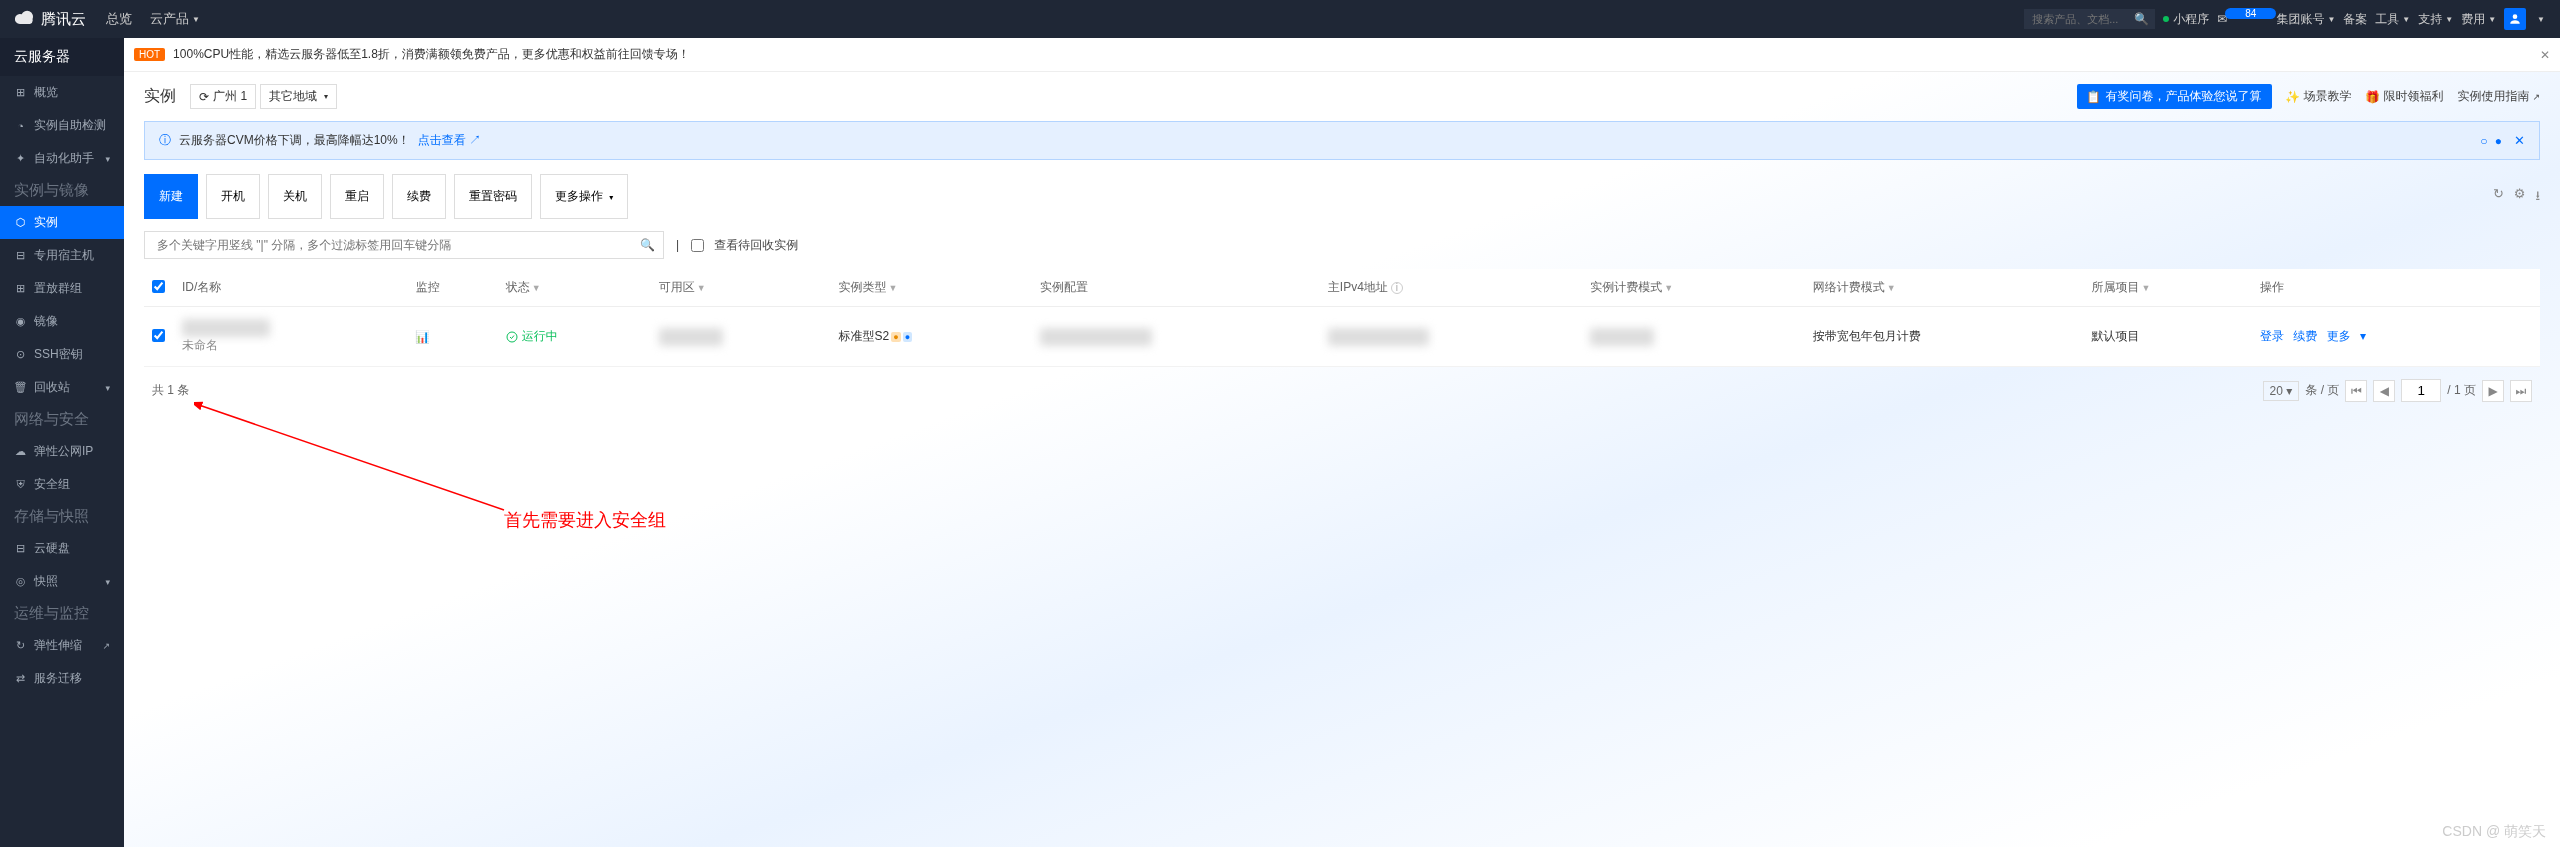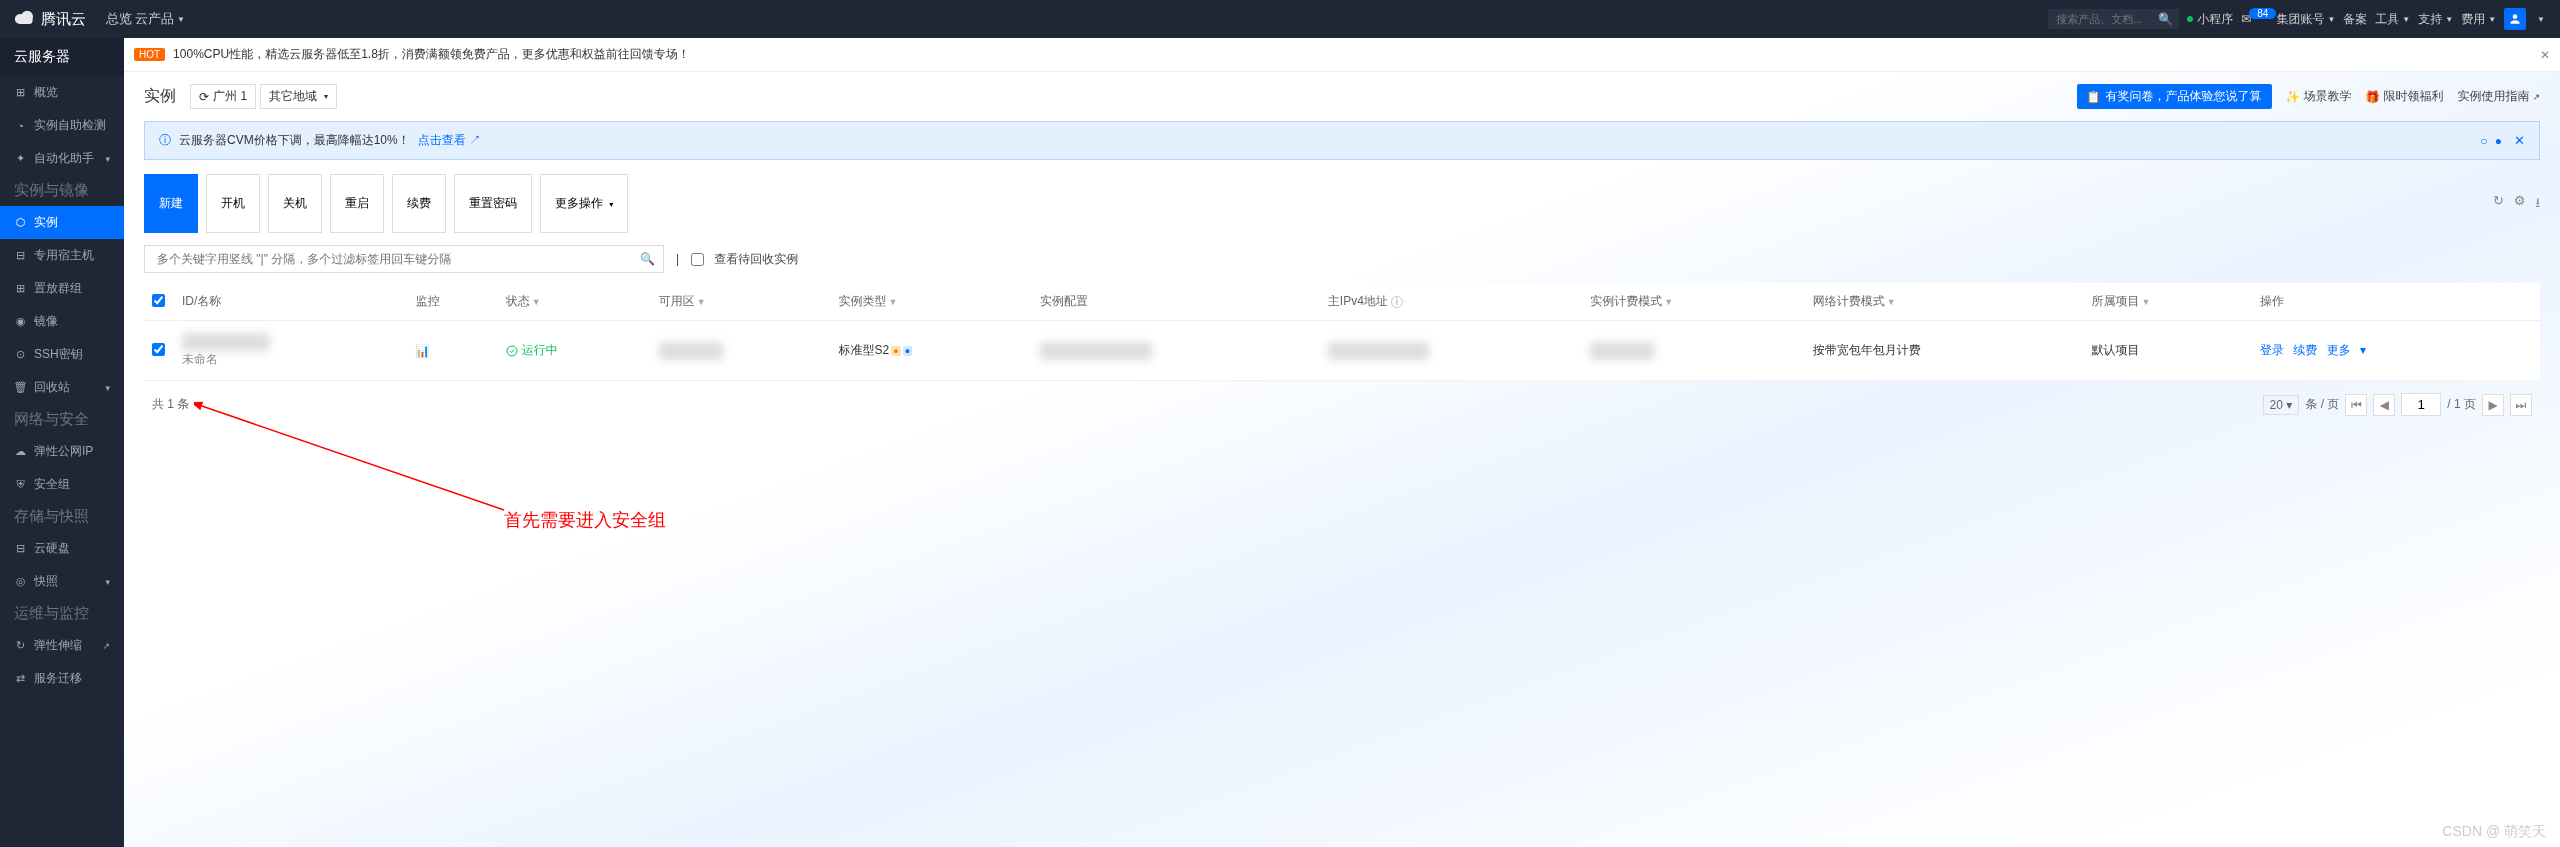--- a/index.html
+++ b/index.html
@@ -1,26 +1,26 @@
 <!DOCTYPE html>
 <html><head>
 <meta charset="utf-8">
 <style>
 *{margin:0;padding:0;box-sizing:border-box;font-family:-apple-system,BlinkMacSystemFont,"PingFang SC","Microsoft YaHei",sans-serif}
 body{font-size:12px;color:#333;background:#fff;width:2560px;height:847px;overflow:hidden}
 .topbar{height:38px;background:#1f2736;color:#ccc;display:flex;align-items:center;padding:0 15px}
 .logo{display:flex;align-items:center;font-size:15px;color:#fff;margin-right:20px}
 .logo svg{margin-right:6px}
-.topnav{display:flex;gap:3px;font-size:13px;flex:1}
+.topnav{display:flex;gap:18px;font-size:13px;flex:1}
 .topnav-item{color:#ccc;cursor:pointer;display:flex;align-items:center}
 .carets{margin-left:3px;font-size:8px;display:inline-block}
 .topright{display:flex;align-items:center;gap:8px;font-size:12px}
 .search-box{background:#2a3344;border:none;padding:4px 8px;color:#ccc;width:110px;font-size:11px}
 .search-wrap{display:flex;align-items:center;background:#2a3344;padding-right:6px}
-.badge{background:#006eff;color:#fff;font-size:10px;padding:0 8px;border-radius:8px;position:relative;top:-6px;margin-left:-2px}
+.badge{background:#006eff;color:#fff;font-size:10px;padding:0 20px;border-radius:8px;position:relative;top:-6px;margin-left:-2px}
 .mini-dot{width:6px;height:6px;background:#0abf5b;border-radius:50%;display:inline-block;margin-right:4px}
 .avatar{width:22px;height:22px;background:#006eff;border-radius:2px;display:flex;align-items:center;justify-content:center}
 .layout{display:flex;height:calc(100% - 38px)}
 .sidebar{width:124px;background:#1f2736;color:#9ea7b3;display:flex;flex-direction:column;font-size:12px;padding-top:0}
 .side-title{background:#1a2130;padding:10px 14px;font-size:14px;color:#fff;font-weight:500;display:flex;align-items:center}
 .side-item{padding:8px 14px;display:flex;align-items:center;cursor:pointer;gap:7px}
 .side-item.active{background:#006eff;color:#fff}
 .side-group{padding:6px 14px;font-size:15px;color:#6b7482}
 .side-icon{width:13px;height:13px;display:inline-flex;align-items:center;justify-content:center;font-size:11px}
 .side-arrow{margin-left:auto;font-size:9px}
@@ -35,21 +35,21 @@
 .help-pill{background:#006eff;color:#fff;padding:4px 10px;border-radius:2px;display:flex;align-items:center;gap:4px}
 .head-link{display:flex;align-items:center;gap:3px;cursor:pointer;color:#444}
 .content{padding:0 20px}
 .infobar{background:#e5f0ff;border:1px solid #b3d4ff;padding:10px 14px;display:flex;align-items:center;color:#333;font-size:12px;margin-bottom:14px}
 .info-icon{color:#006eff;margin-right:8px}
 .info-link{color:#006eff;cursor:pointer;margin-left:8px}
 .info-right{margin-left:auto;display:flex;align-items:center;gap:10px}
 .dots{color:#006eff;letter-spacing:2px}
 .info-close{cursor:pointer;color:#006eff;font-size:13px}
 .toolbar{display:flex;align-items:center;gap:8px;margin-bottom:12px}
-.btn{border:1px solid #ddd;background:#fff;padding:20px 14px;cursor:pointer;font-size:12px}
+.btn{border:1px solid #ddd;background:#fff;padding:13px 14px;cursor:pointer;font-size:12px}
 .btn.primary{background:#006eff;color:#fff;border-color:#006eff}
 .toolbar-right{margin-left:auto;display:flex;gap:10px;color:#888}
 .tool-icon{cursor:pointer;font-size:13px}
 .search-row{display:flex;align-items:center;gap:10px;margin-bottom:10px}
 .table-search{flex:0 0 520px;border:1px solid #ddd;display:flex;align-items:center;padding:0 8px;background:#fff}
 .table-search input{border:none;outline:none;flex:1;padding:6px 4px;font-size:12px}
 .chk{width:13px;height:13px}
 .recycle-link{color:#444;cursor:pointer}
 table{width:100%;border-collapse:collapse;background:#fff}
 th{text-align:left;font-weight:normal;color:#666;padding:10px 8px;border-bottom:1px solid #eee;font-size:12px}

